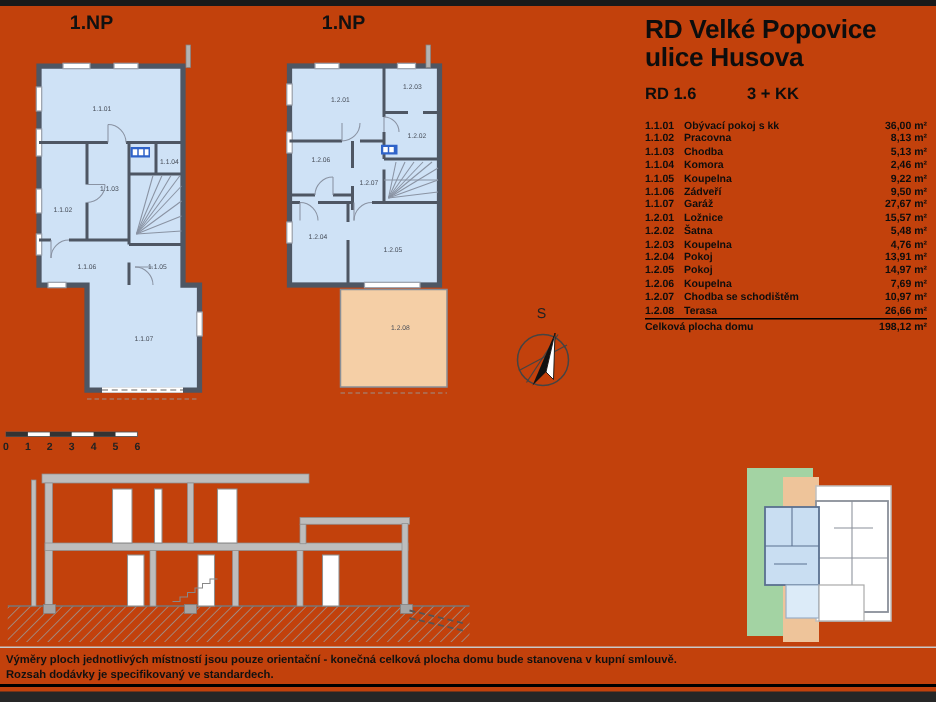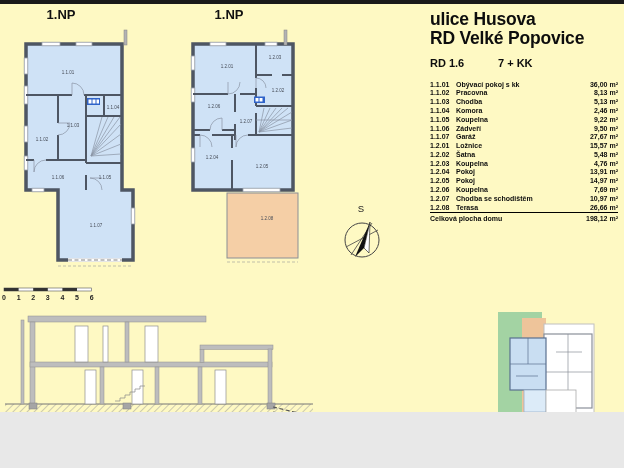--- a/index.html
+++ b/index.html
@@ -1,17 +1,17 @@
 <!DOCTYPE html>
 <html><head>
 <meta charset="utf-8">
 <style>
   html,body { margin:0; padding:0; background:#e8e8e8; }
   .sheet {
-    position:relative; width:624px; height:412px; background:#fef9c3;
+    position:relative; width:624px; height:468px; background:#c2410c;
     font-family:"Liberation Sans", sans-serif; overflow:hidden; margin:0 auto;
   }
   .top-bar { position:absolute; left:0; top:0; width:624px; height:4px; background:#1a1a1a; }
   .plan-title { position:absolute; width:64px; text-align:center; font-size:13px; font-weight:bold; color:#111; top:7px; }
   .title-1np { left:29px; }
   .title-2np { left:197px; }
   svg { position:absolute; }
   .svg-plan1 { left:12px; top:28px; }
   .svg-plan2 { left:170px; top:28px; }
   .svg-compass { left:336px; top:196px; }
@@ -282,25 +282,25 @@
       <rect x="24" y="36" width="36" height="52" fill="#c9def2" stroke="#5a7090" stroke-width="1.2"></rect>
       <line x1="24" y1="62" x2="60" y2="62" stroke="#5a7090" stroke-width="0.7"></line>
       <line x1="42" y1="36" x2="42" y2="62" stroke="#5a7090" stroke-width="0.7"></line>
       <line x1="30" y1="74" x2="52" y2="74" stroke="#5a7090" stroke-width="0.7"></line>
     </g>
     <rect x="38" y="88" width="22" height="22" fill="#dcebf8" stroke="#9ab0c8" stroke-width="0.8"></rect>
     <rect x="60" y="88" width="30" height="24" fill="#ffffff" stroke="#aaaaaa" stroke-width="0.8"></rect>
   </svg>
 
   <div class="info">
+    <div class="info-title">RD Velké Popovice</div>
     <div class="info-title">ulice Husova</div>
-    <div class="info-title">RD Velké Popovice</div>
     <div class="info-sub">
       <span class="unit">RD 1.6</span>
-      <span>7 + KK</span>
+      <span>3 + KK</span>
     </div>
     <table class="room-table">
       <tbody>
 
       <tr>
           <td class="code">1.1.01</td>
           <td class="rname">Obývací pokoj s kk</td>
           <td class="area">36,00 m²</td>
         </tr>
           <tr>
@@ -377,15 +377,19 @@
       <tfoot>
         <tr>
           <td colspan="2">Celková plocha domu</td>
           <td class="area">198,12 m²</td>
         </tr>
       </tfoot>
     </table>
   </div>
 
   <div class="footer-topline"></div>
+  <div class="footer">
+    <div>Výměry ploch jednotlivých místností jsou pouze orientační - konečná celková plocha domu bude stanovena v kupní smlouvě.</div>
+    <div>Rozsah dodávky je specifikovaný ve standardech.</div>
+  </div>
   <div class="footer-divider"></div>
   <div class="bottom-bar"></div>
 </div>
 
 </body></html>

